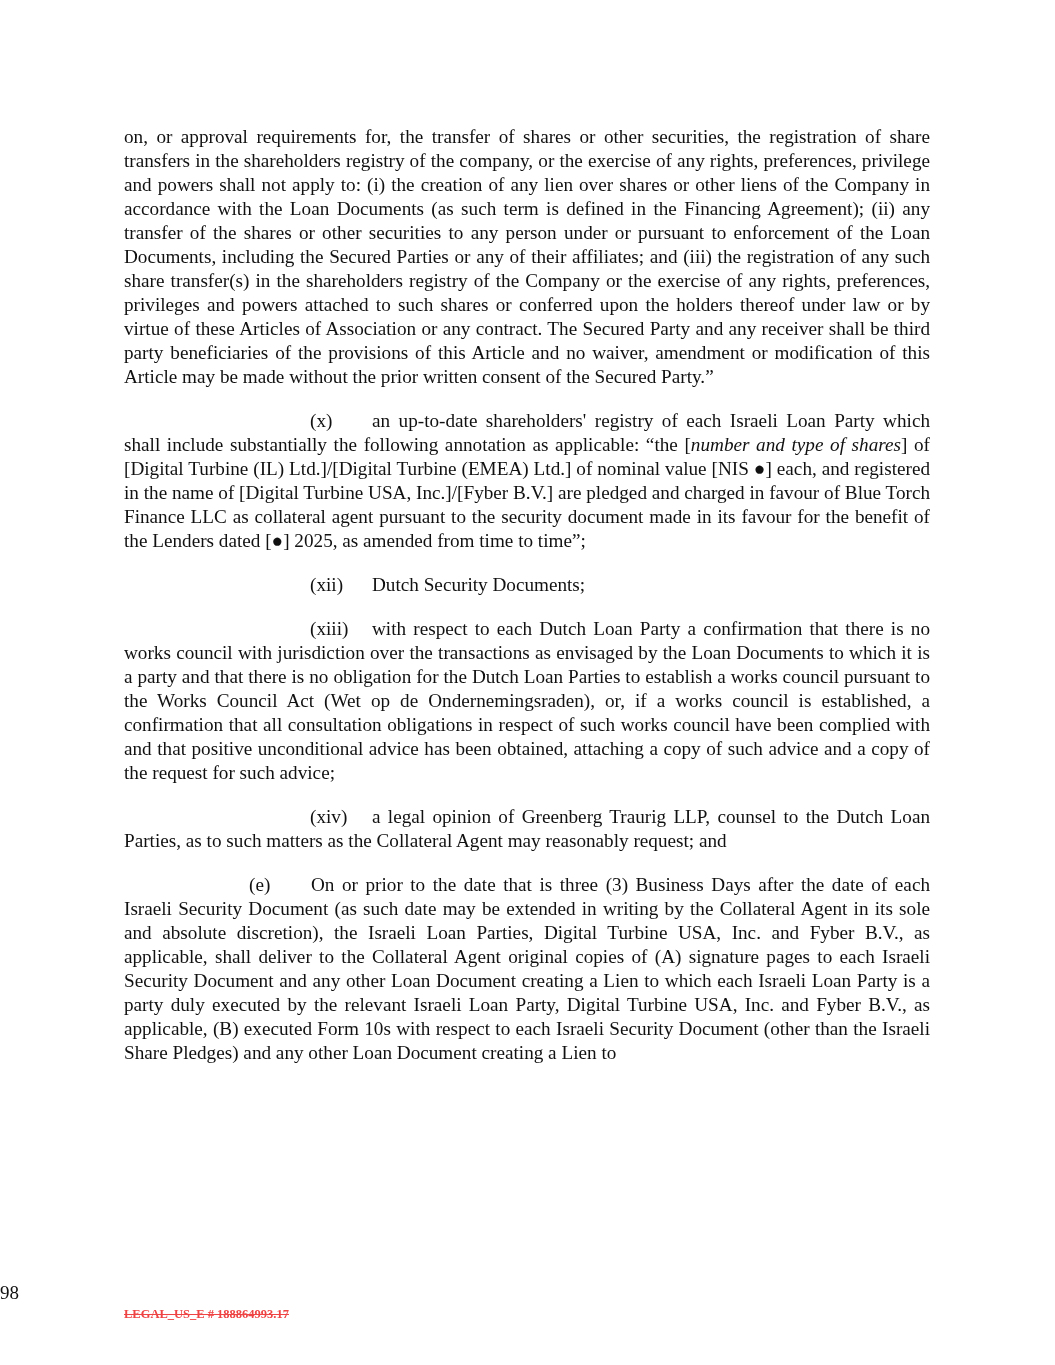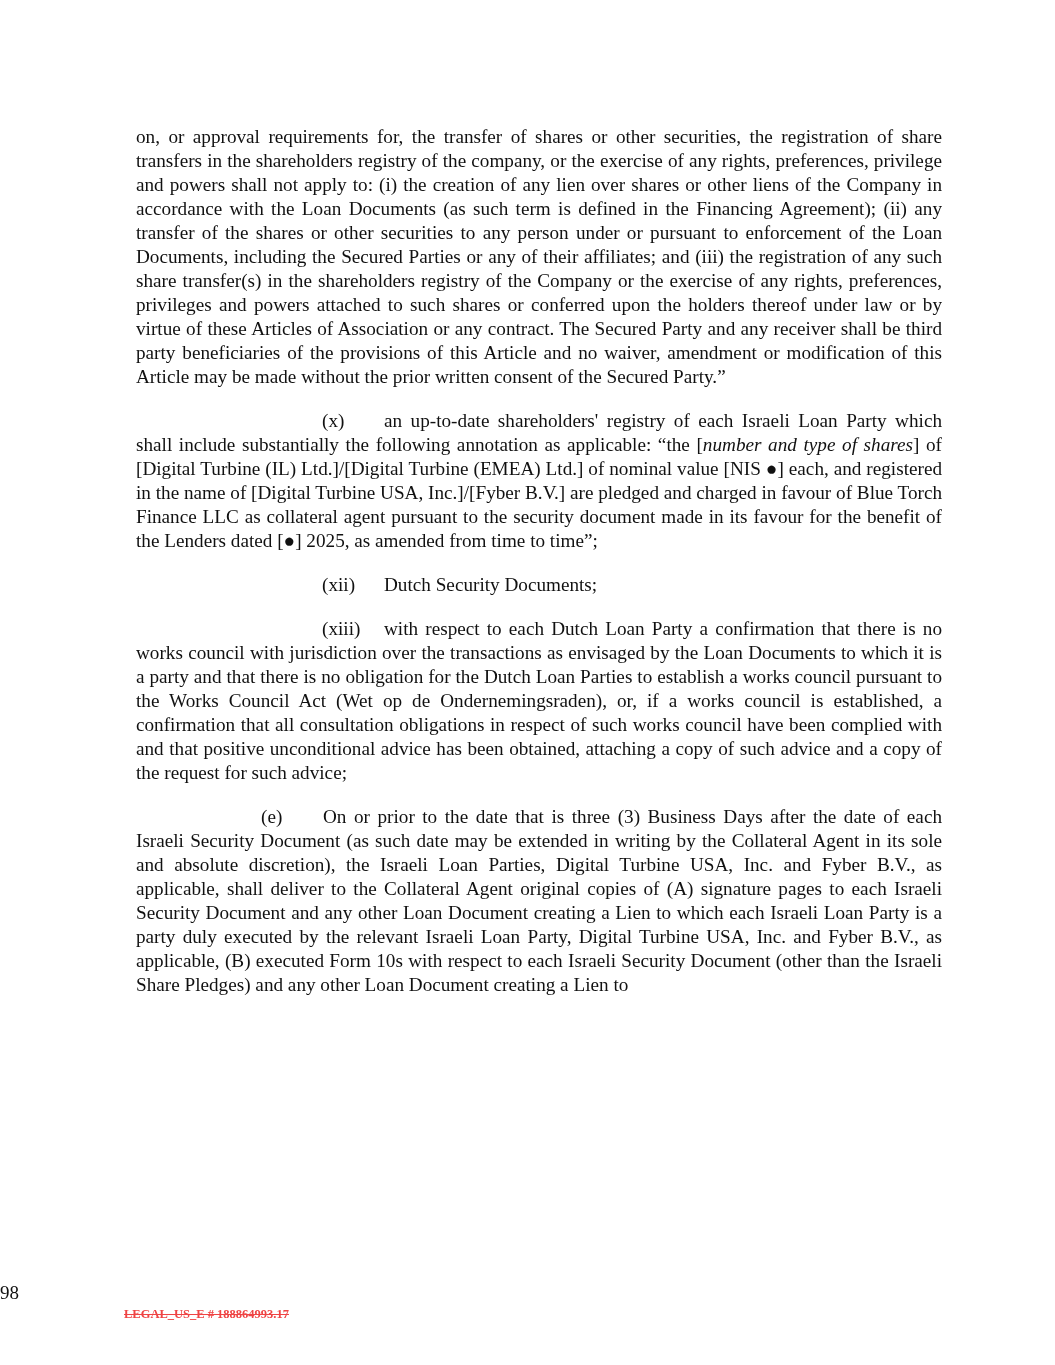--- a/index.html
+++ b/index.html
@@ -1,18 +1,18 @@
 <!DOCTYPE html>
 <html><head>
 <meta charset="utf-8">
 <style>
   html, body { margin: 0; padding: 0; background: #ffffff; }
   body { width: 1055px; height: 1365px; position: relative; overflow: hidden; }
   .page {
-    position: absolute; left: 136px; top: 125px; width: 806px;
+    position: absolute; left: 124px; top: 125px; width: 806px;
     font-family: "Liberation Serif", "DejaVu Serif", serif;
     font-size: 19.2px; line-height: 24px; color: #111;
   }
   .para { text-align: justify; margin: 0 0 20px 0; }
   .para.first { margin-bottom: 20px; }
   .item { text-align: justify; margin: 0 0 20px 0; }
   .lbl { display: inline-block; }
   .ind-item .lbl { margin-left: 186px; width: 62px; }
   .ind-e .lbl { margin-left: 125px; width: 62px; }
   i { }
@@ -32,19 +32,20 @@
 <div class="page">
   <p class="para first">on, or approval requirements for, the transfer of shares or other securities, the registration of share transfers in the shareholders registry of the company, or the exercise of any rights, preferences, privilege and powers shall not apply to: (i) the creation of any lien over shares or other liens of the Company in accordance with the Loan Documents (as such term is defined in the Financing Agreement); (ii) any transfer of the shares or other securities to any person under or pursuant to enforcement of the Loan Documents, including the Secured Parties or any of their affiliates; and (iii) the registration of any such share transfer(s) in the shareholders registry of the Company or the exercise of any rights, preferences, privileges and powers attached to such shares or conferred upon the holders thereof under law or by virtue of these Articles of Association or any contract. The Secured Party and any receiver shall be third party beneficiaries of the provisions of this Article and no waiver, amendment or modification of this Article may be made without the prior written consent of the Secured Party.”</p>
 
   <p class="item ind-item"><span class="lbl">(x)</span><span>an up-to-date shareholders' registry of each Israeli Loan Party which shall include substantially the following annotation as applicable: “the [</span><i>number and type of shares</i><span>] of [Digital Turbine (IL) Ltd.]/[Digital Turbine (EMEA) Ltd.] of nominal value [NIS ●] each, and registered in the name of [Digital Turbine USA, Inc.]/[Fyber B.V.] are pledged and charged in favour of Blue Torch Finance LLC as collateral agent pursuant to the security document made in its favour for the benefit of the Lenders dated [●] 2025, as amended from time to time”;</span></p>
 
 
   <p class="item ind-item"><span class="lbl">(xii)</span><span>Dutch Security Documents;</span></p>
 
   <p class="item ind-item"><span class="lbl">(xiii)</span><span>with respect to each Dutch Loan Party a confirmation that there is no works council with jurisdiction over the transactions as envisaged by the Loan Documents to which it is a party and that there is no obligation for the Dutch Loan Parties to establish a works council pursuant to the Works Council Act (Wet op de Ondernemingsraden), or, if a works council is established, a confirmation that all consultation obligations in respect of such works council have been complied with and that positive unconditional advice has been obtained, attaching a copy of such advice and a copy of the request for such advice;</span></p>
 
+  <p class="item ind-item"><span class="lbl">(xiv)</span><span>a legal opinion of Greenberg Traurig LLP, counsel to the Dutch Loan Parties, as to such matters as the Collateral Agent may reasonably request; and</span></p>
 
 
   <p class="item ind-e"><span class="lbl">(e)</span><span>On or prior to the date that is three (3) Business Days after the date of each Israeli Security Document (as such date may be extended in writing by the Collateral Agent in its sole and absolute discretion), the Israeli Loan Parties, Digital Turbine USA, Inc. and Fyber B.V., as applicable, shall deliver to the Collateral Agent original copies of (A) signature pages to each Israeli Security Document and any other Loan Document creating a Lien to which each Israeli Loan Party is a party duly executed by the relevant Israeli Loan Party, Digital Turbine USA, Inc. and Fyber B.V., as applicable, (B) executed Form 10s with respect to each Israeli Security Document (other than the Israeli Share Pledges) and any other Loan Document creating a Lien to</span></p>
 </div>
 
 <div class="pagenum">98</div>
 <div class="docid">LEGAL_US_E # 188864993.17</div>
 
 </body></html>

